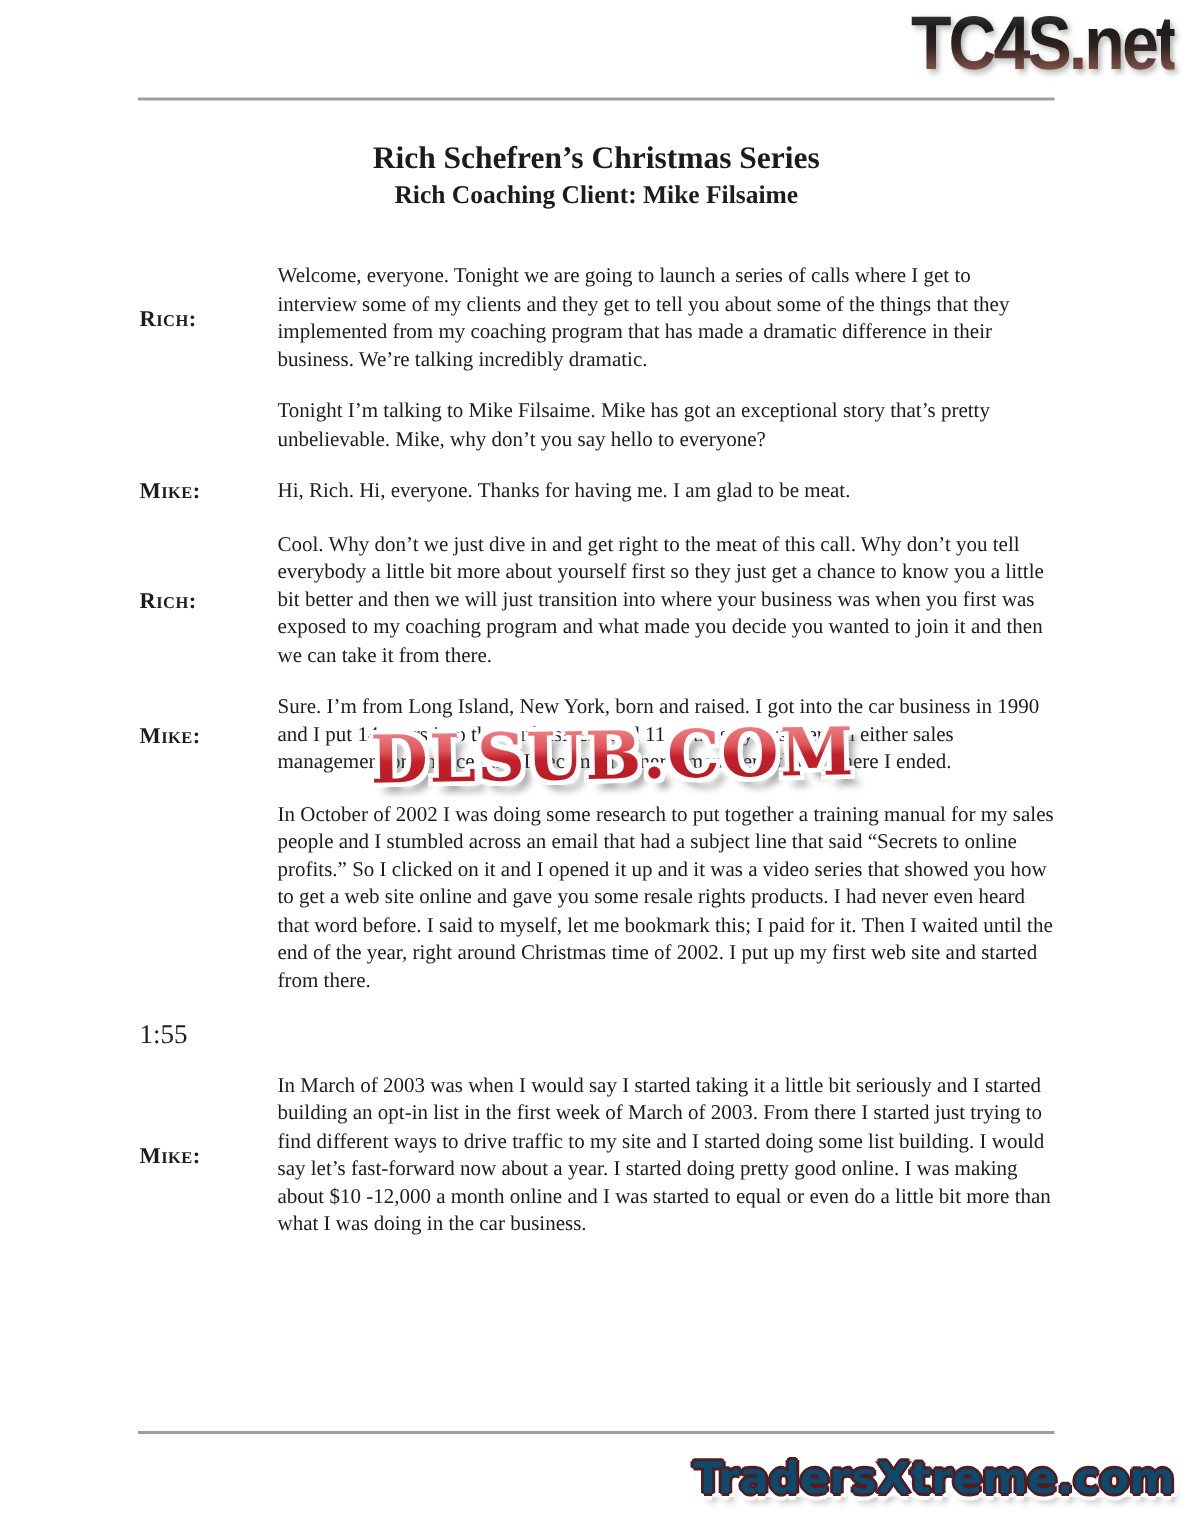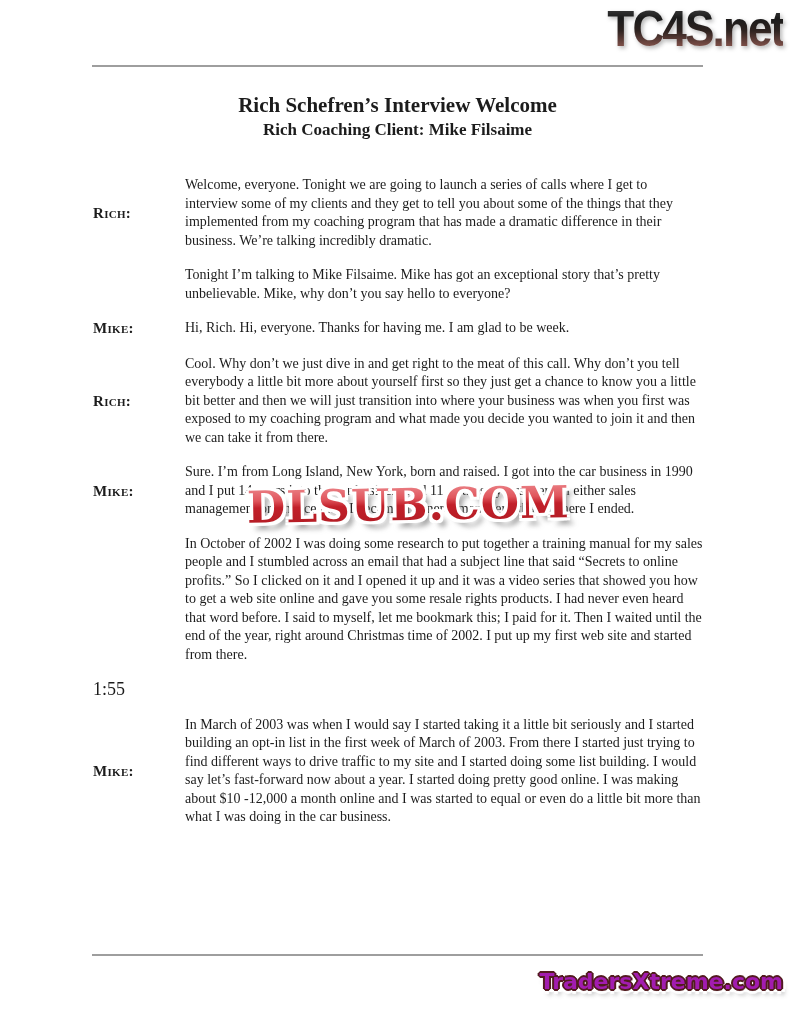--- a/index.html
+++ b/index.html
@@ -97,23 +97,23 @@
   
   .tx-logo {
     position: absolute;
     top: 971px;
     right: 8px;
     line-height: 1;
   }
   .tx-text {
     font-family: "DejaVu Sans", sans-serif;
     font-weight: 700;
-    font-size: 22px;
+    font-size: 29px;
     letter-spacing: 0px;
-    color: #a21caf;
+    color: #0c4a6e;
     white-space: nowrap;
     text-shadow:
       -1px -1px 0 #531c20, 1px -1px 0 #531c20, -1px 1px 0 #531c20, 1px 1px 0 #531c20,
       -2px 0 0 #531c20, 2px 0 0 #531c20, 0 -2px 0 #531c20, 0 2px 0 #531c20,
       -4px -3px 1px #ffffff, 4px -3px 1px #ffffff, -4px 3px 1px #ffffff, 4px 3px 1px #ffffff,
       -5px 0 1px #ffffff, 5px 0 1px #ffffff, 0 -5px 1px #ffffff, 0 5px 1px #ffffff,
       3px 6px 4px rgba(60,60,60,0.35);
   }
 </style>
 </head>
@@ -121,39 +121,39 @@
 
 <div class="page">
 
   <div class="tc4s-logo">
     <span class="tc4s-text">TC4S.net</span>
   </div>
 
   <div class="rule rule-top"></div>
 
   <div class="title-block">
-    <div class="title-line1">Rich Schefren’s Interview Welcome</div>
+    <div class="title-line1">Rich Schefren’s Christmas Series</div>
     <div class="title-line2">Rich Coaching Client: Mike Filsaime</div>
   </div>
 
   <div class="transcript">
 
     <div class="row">
       <div class="speaker">Rich:</div>
       <div class="speech">Welcome, everyone. Tonight we are going to launch a series of calls where I get to interview some of my clients and they get to tell you about some of the things that they implemented from my coaching program that has made a dramatic difference in their business. We’re talking incredibly dramatic.</div>
     </div>
 
     <div class="row">
       <div class="speaker"></div>
       <div class="speech">Tonight I’m talking to Mike Filsaime. Mike has got an exceptional story that’s pretty unbelievable. Mike, why don’t you say hello to everyone?</div>
     </div>
 
     <div class="row row-after-gap">
       <div class="speaker">Mike:</div>
-      <div class="speech">Hi, Rich. Hi, everyone. Thanks for having me. I am glad to be week.</div>
+      <div class="speech">Hi, Rich. Hi, everyone. Thanks for having me. I am glad to be meat.</div>
     </div>
 
     <div class="row">
       <div class="speaker">Rich:</div>
       <div class="speech">Cool. Why don’t we just dive in and get right to the meat of this call. Why don’t you tell everybody a little bit more about yourself first so they just get a chance to know you a little bit better and then we will just transition into where your business was when you first was exposed to my coaching program and what made you decide you wanted to join it and then we can take it from there.</div>
     </div>
 
     <div class="row">
       <div class="speaker">Mike:</div>
       <div class="speech">Sure. I’m from Long Island, New York, born and raised. I got into the car business in 1990 and I put 14 years into the car business and 11 of those years were in either sales management or finance until I became a general manager - that’s where I ended.</div>

